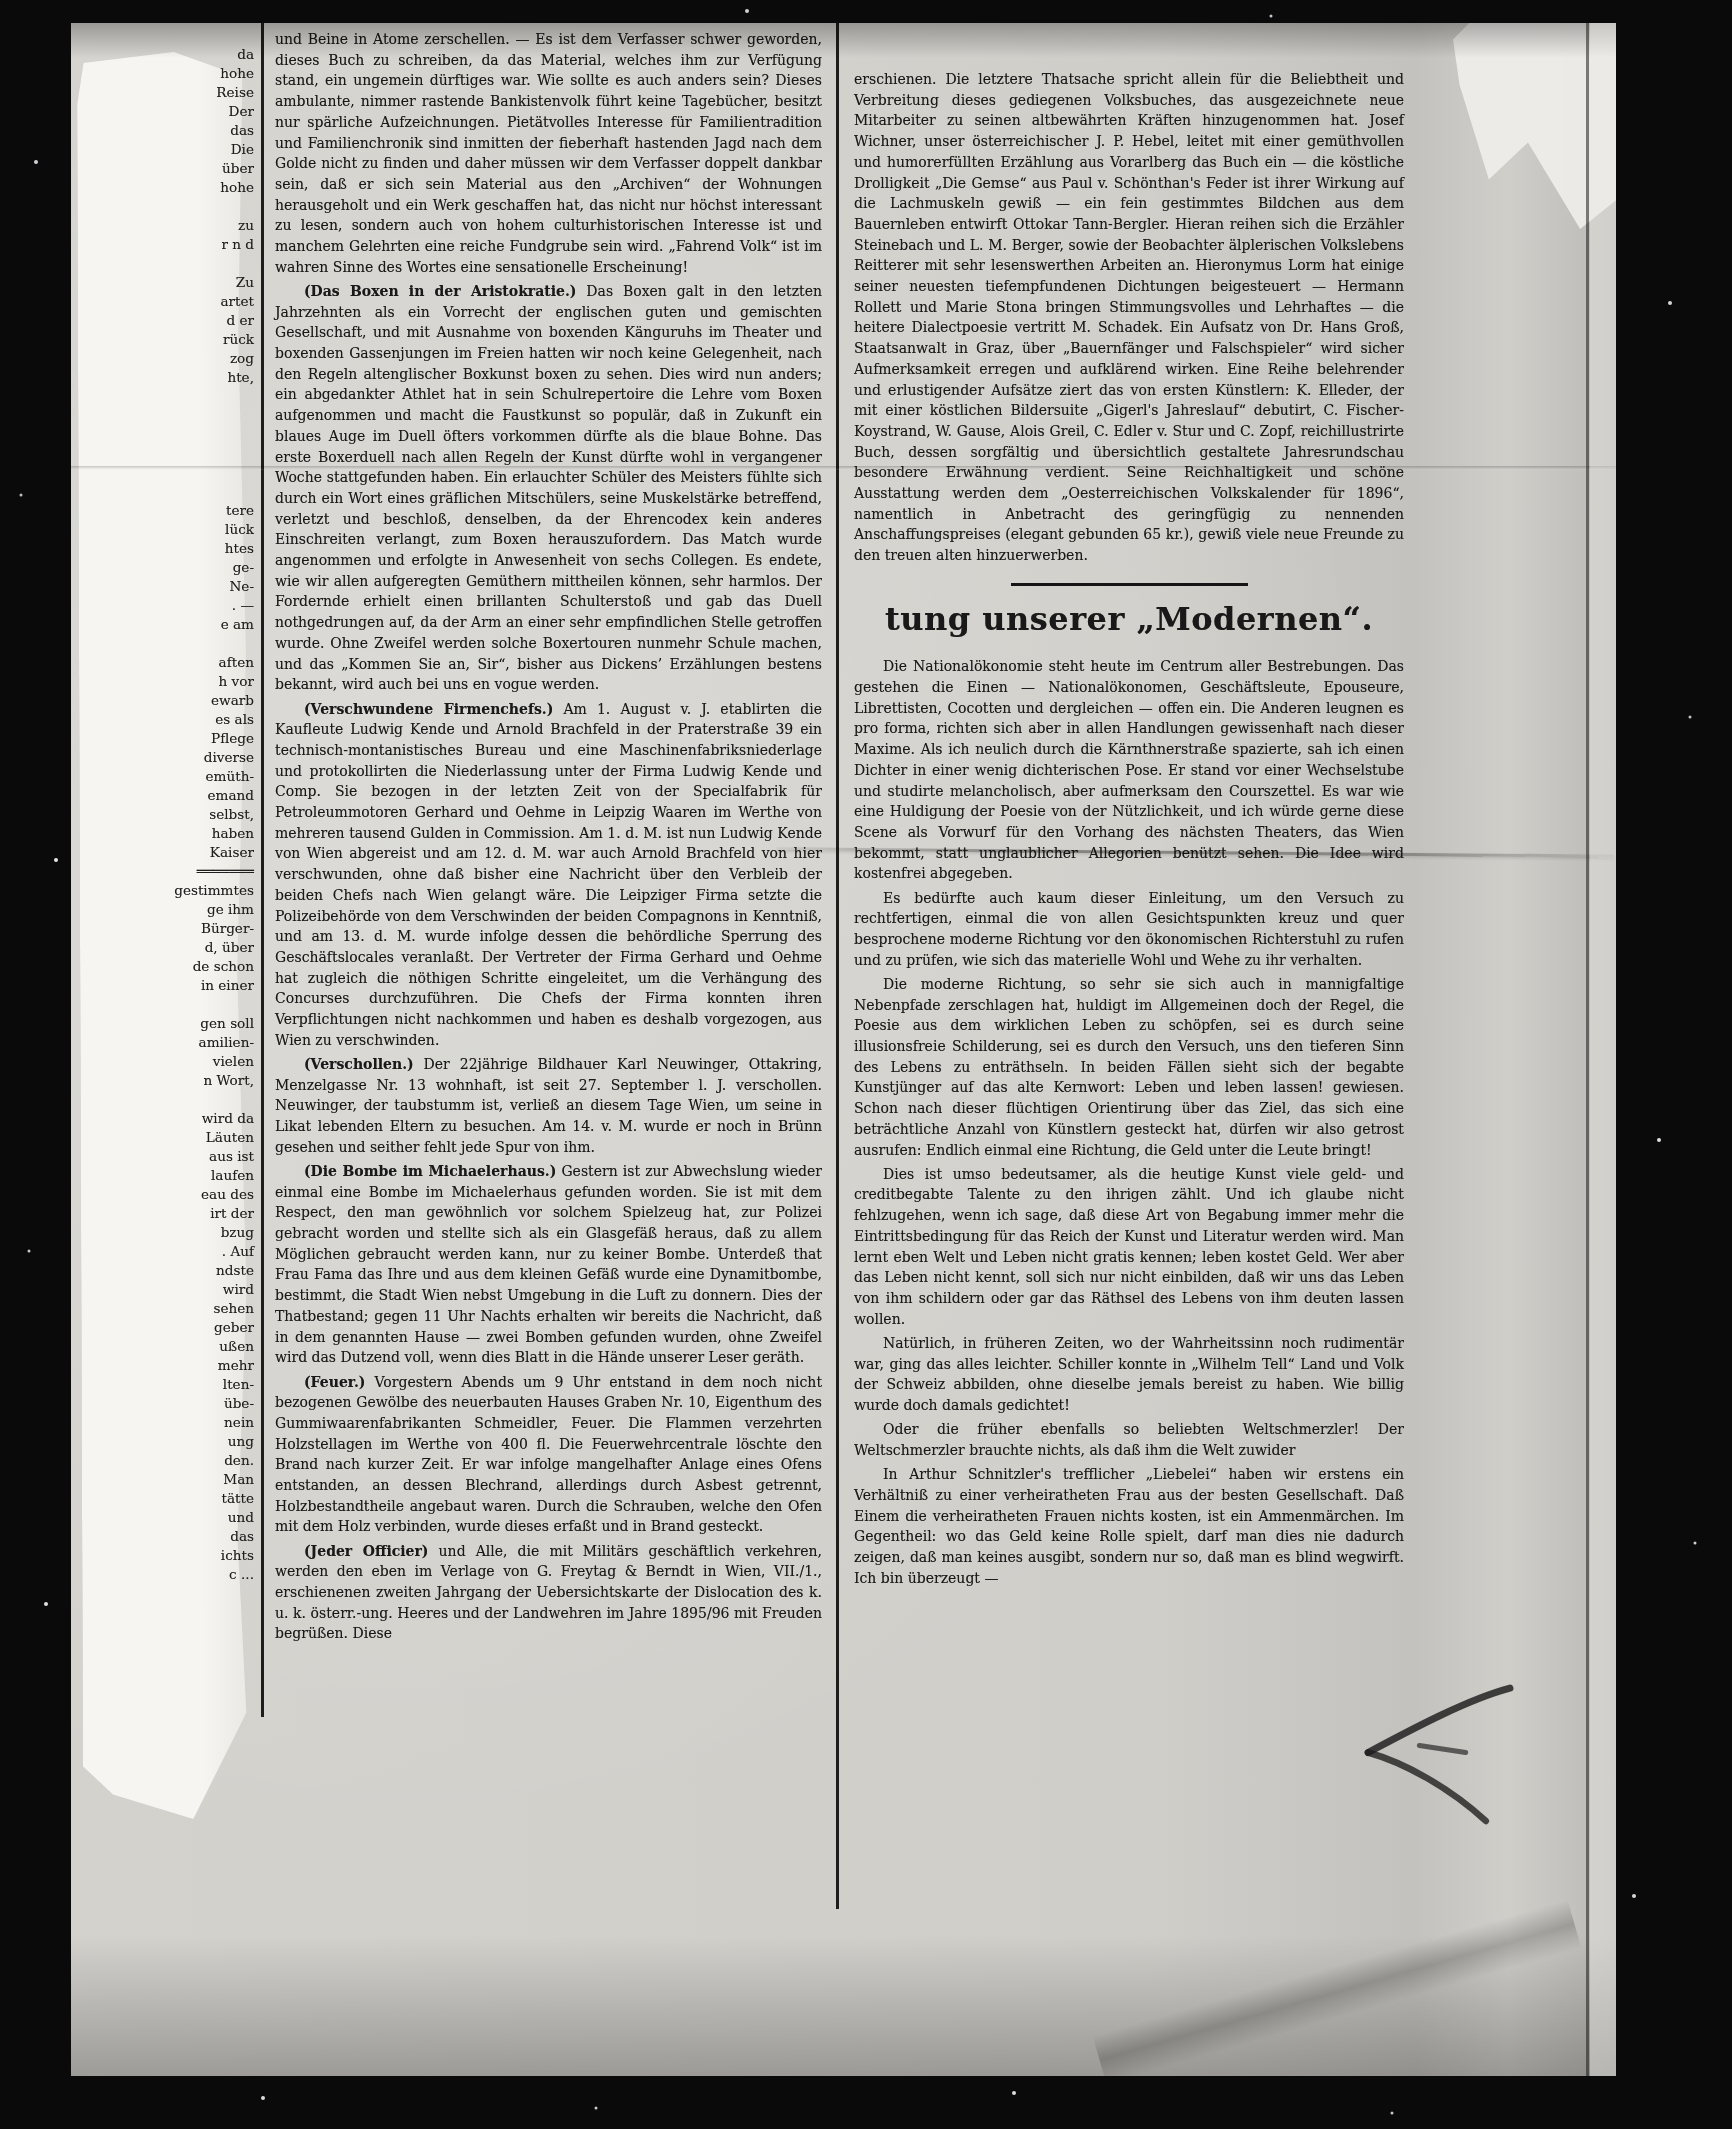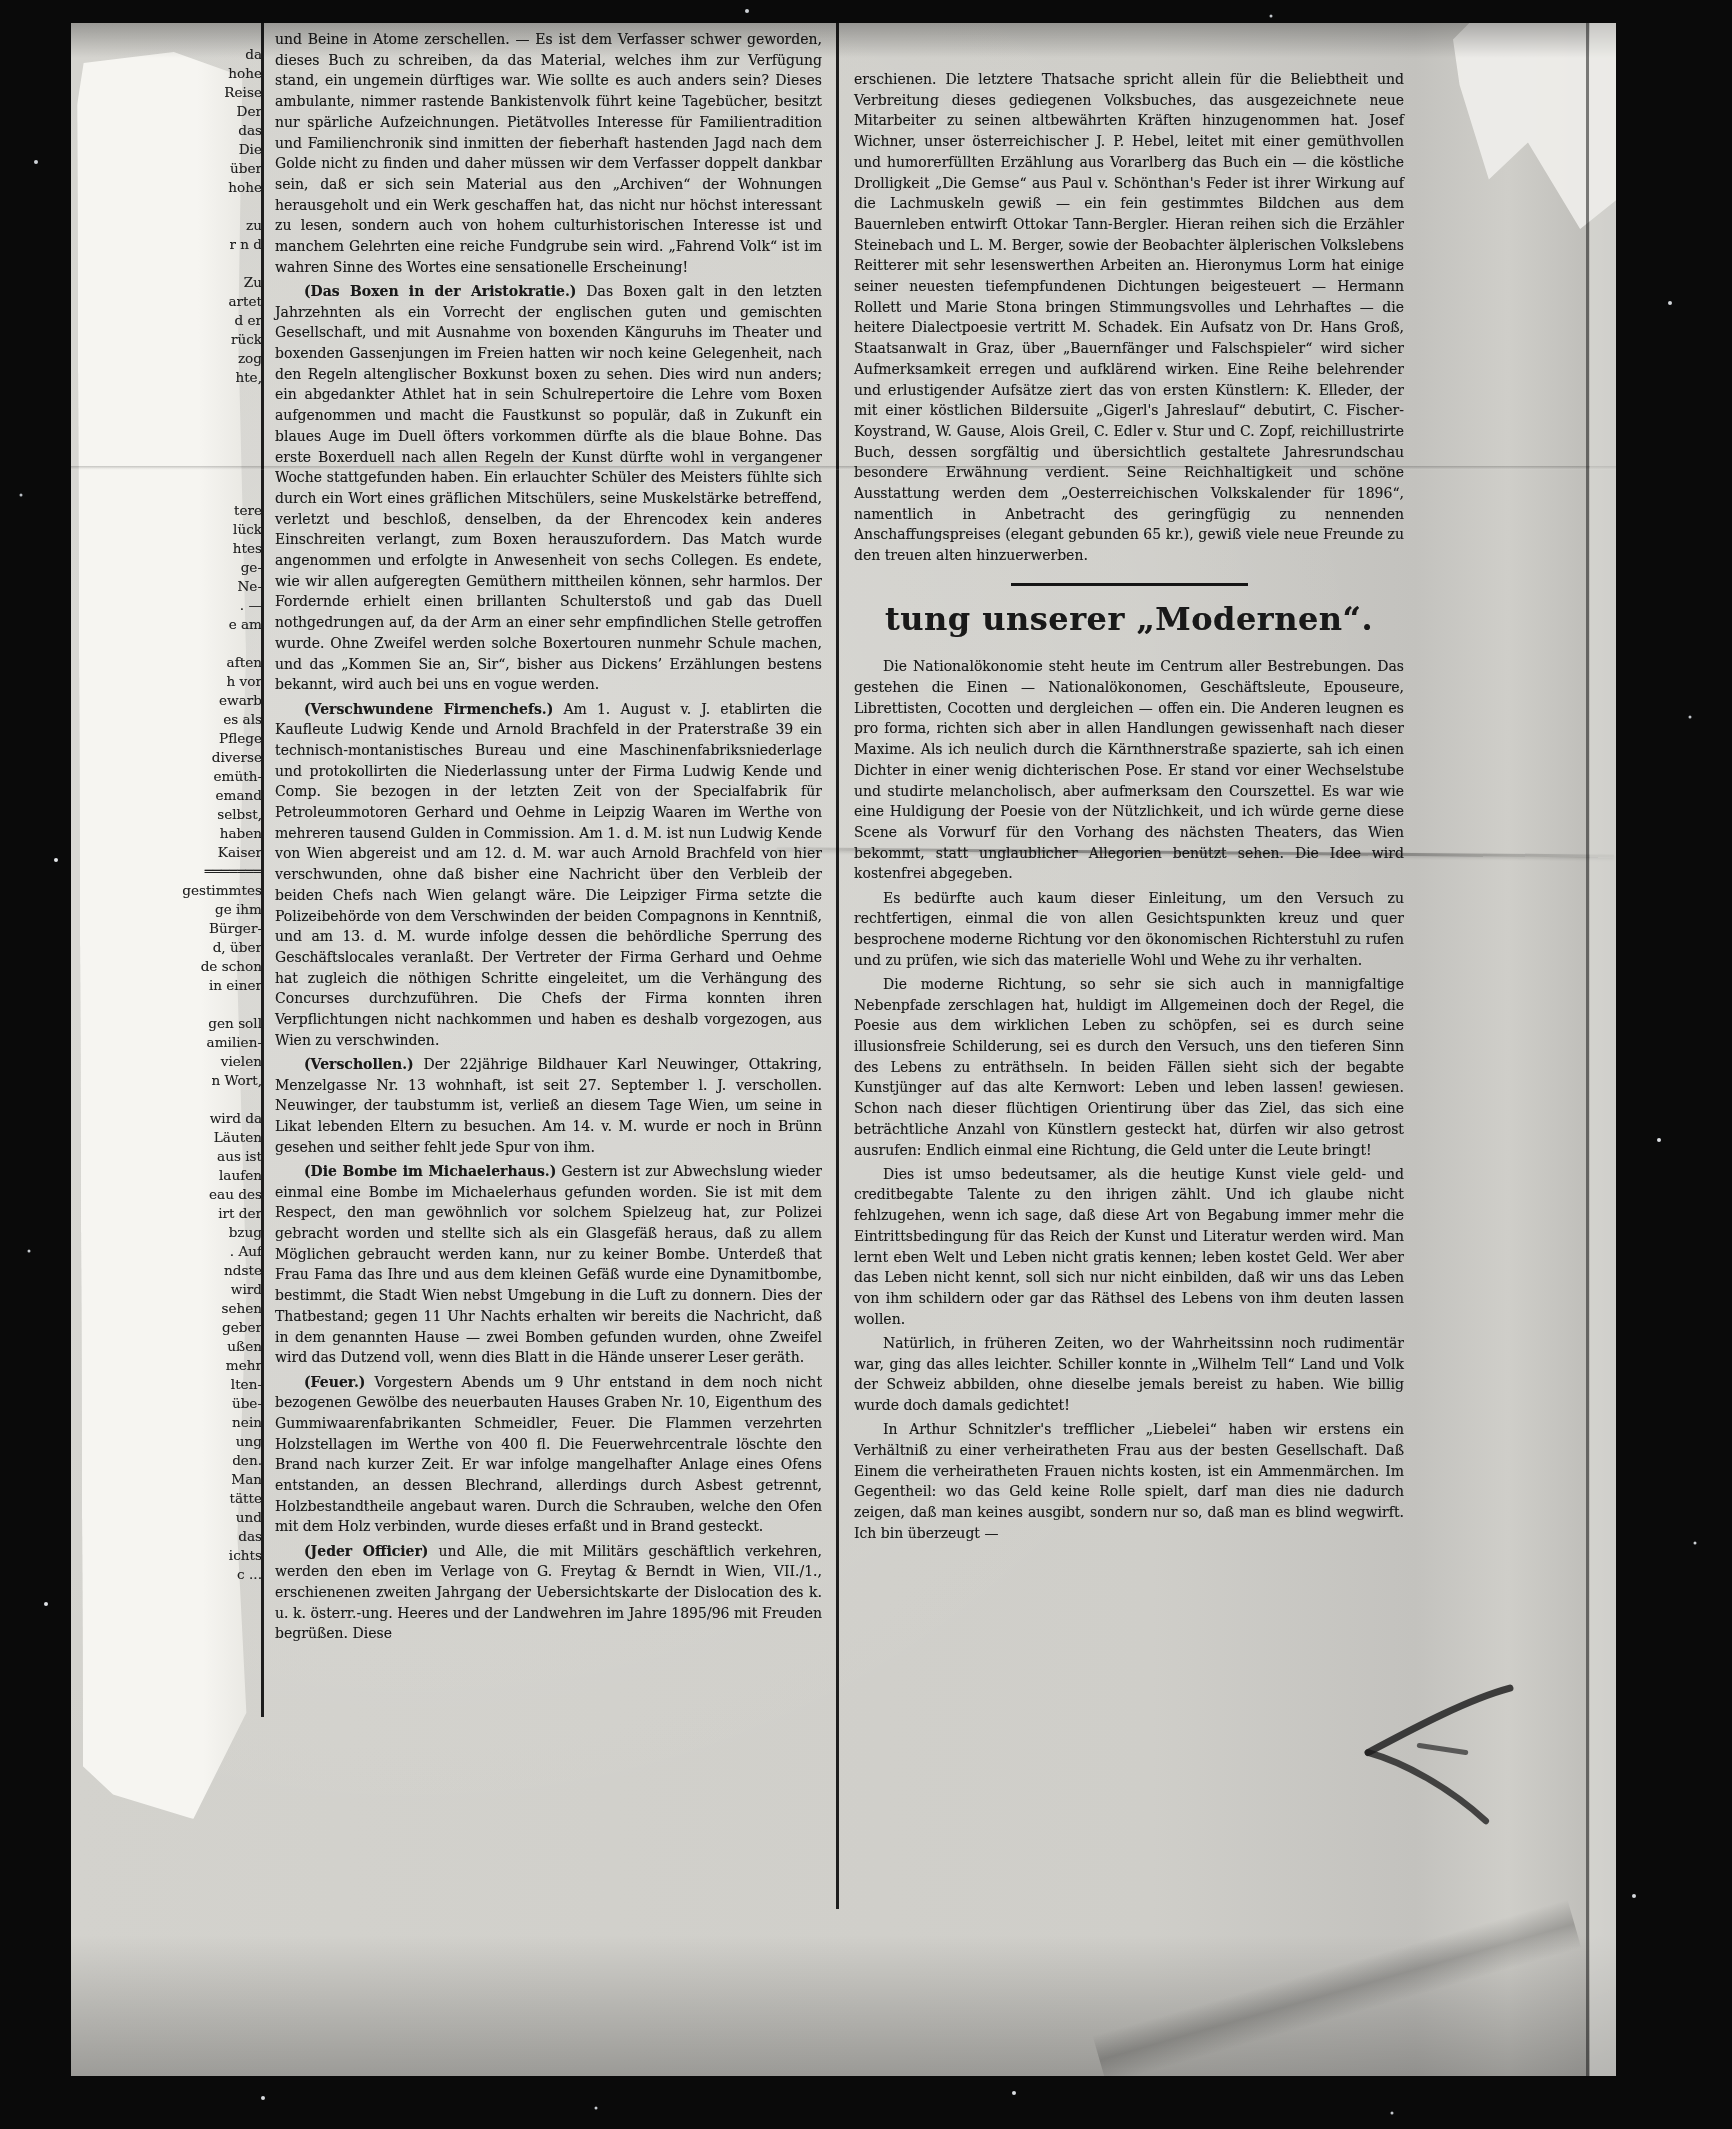--- a/index.html
+++ b/index.html
@@ -46,21 +46,21 @@
   }
   .crease-h1{position:absolute;left:0;top:443px;width:100%;height:3.5px;
     background:linear-gradient(to bottom,rgba(0,0,0,.20),rgba(0,0,0,.05) 60%,rgba(255,255,255,.12));}
   .crease-h2{position:absolute;left:706px;top:828px;width:837px;height:2.5px;transform:rotate(.5deg);
     background:linear-gradient(to right,rgba(0,0,0,.05),rgba(0,0,0,.38) 30%,rgba(0,0,0,.30) 75%,rgba(0,0,0,.08));
     box-shadow:0 1.5px 3px rgba(0,0,0,.12);}
   .vrule{position:absolute;width:2.5px;background:#1d1d1d;top:0;}
   .vrule.r1{left:190px;height:1694px;}
   .vrule.r2{left:765px;height:1886px;}
   .fragments{
-    position:absolute;left:84px;top:22px;width:107px;text-align:right;
+    position:absolute;left:76px;top:22px;width:107px;text-align:right;
     font-size:13.6px;line-height:19px;color:#1f1f1f;
     text-shadow:0 0 0.5px rgba(0,0,0,.35);
   }
   .frag{min-height:19px;white-space:nowrap;}
   .col{position:absolute;text-align:justify;font-size:14px;line-height:20.7px;
     text-shadow:0 0 0.5px rgba(0,0,0,.38);}
   .col.middle{left:204px;top:6px;width:547px;}
   .col.right{left:783px;top:46px;width:550px;}
   .article{margin:0 0 3.5px 0;text-indent:29px;}
   .col.middle .middle-articles .article:first-child{text-indent:0;}
@@ -186,20 +186,21 @@
     <div class="divider"></div>
     <h1 class="headline">
       <span class="hl">tung unserer „Modernen“.</span>
     </h1>
     <div class="right-articles">
         <p class="article"><span>Die Nationalökonomie steht heute im Centrum aller Bestrebungen. Das gestehen die Einen — Nationalökonomen, Geschäftsleute, Epouseure, Librettisten, Cocotten und dergleichen — offen ein. Die Anderen leugnen es pro forma, richten sich aber in allen Handlungen gewissenhaft nach dieser Maxime. Als ich neulich durch die Kärnthnerstraße spazierte, sah ich einen Dichter in einer wenig dichterischen Pose. Er stand vor einer Wechselstube und studirte melancholisch, aber aufmerksam den Courszettel. Es war wie eine Huldigung der Poesie von der Nützlichkeit, und ich würde gerne diese Scene als Vorwurf für den Vorhang des nächsten Theaters, das Wien bekommt, statt unglaublicher Allegorien benützt sehen. Die Idee wird kostenfrei abgegeben.</span></p>
         <p class="article"><span>Es bedürfte auch kaum dieser Einleitung, um den Versuch zu rechtfertigen, einmal die von allen Gesichtspunkten kreuz und quer besprochene moderne Richtung vor den ökonomischen Richterstuhl zu rufen und zu prüfen, wie sich das materielle Wohl und Wehe zu ihr verhalten.</span></p>
         <p class="article"><span>Die moderne Richtung, so sehr sie sich auch in mannigfaltige Nebenpfade zerschlagen hat, huldigt im Allgemeinen doch der Regel, die Poesie aus dem wirklichen Leben zu schöpfen, sei es durch seine illusionsfreie Schilderung, sei es durch den Versuch, uns den tieferen Sinn des Lebens zu enträthseln. In beiden Fällen sieht sich der begabte Kunstjünger auf das alte Kernwort: Leben und leben lassen! gewiesen. Schon nach dieser flüchtigen Orientirung über das Ziel, das sich eine beträchtliche Anzahl von Künstlern gesteckt hat, dürfen wir also getrost ausrufen: Endlich einmal eine Richtung, die Geld unter die Leute bringt!</span></p>
         <p class="article"><span>Dies ist umso bedeutsamer, als die heutige Kunst viele geld- und creditbegabte Talente zu den ihrigen zählt. Und ich glaube nicht fehlzugehen, wenn ich sage, daß diese Art von Begabung immer mehr die Eintrittsbedingung für das Reich der Kunst und Literatur werden wird. Man lernt eben Welt und Leben nicht gratis kennen; leben kostet Geld. Wer aber das Leben nicht kennt, soll sich nur nicht einbilden, daß wir uns das Leben von ihm schildern oder gar das Räthsel des Lebens von ihm deuten lassen wollen.</span></p>
         <p class="article"><span>Natürlich, in früheren Zeiten, wo der Wahrheitssinn noch rudimentär war, ging das alles leichter. Schiller konnte in „Wilhelm Tell“ Land und Volk der Schweiz abbilden, ohne dieselbe jemals bereist zu haben. Wie billig wurde doch damals gedichtet!</span></p>
+        <p class="article"><span>Oder die früher ebenfalls so beliebten Weltschmerzler! Der Weltschmerzler brauchte nichts, als daß ihm die Welt zuwider</span></p>
         <p class="article"><span>In Arthur Schnitzler's trefflicher „Liebelei“ haben wir erstens ein Verhältniß zu einer verheiratheten Frau aus der besten Gesellschaft. Daß Einem die verheiratheten Frauen nichts kosten, ist ein Ammenmärchen. Im Gegentheil: wo das Geld keine Rolle spielt, darf man dies nie dadurch zeigen, daß man keines ausgibt, sondern nur so, daß man es blind wegwirft. Ich bin überzeugt —</span></p>
       </div>
   </div>
 
   <div class="crease-h1"></div>
   <div class="crease-h2"></div>
   <div class="shade-top"></div>
   <div class="shade-bottom"></div>
   <div class="fold-diagonal"></div>
   <div class="edge-strip-right"></div>

